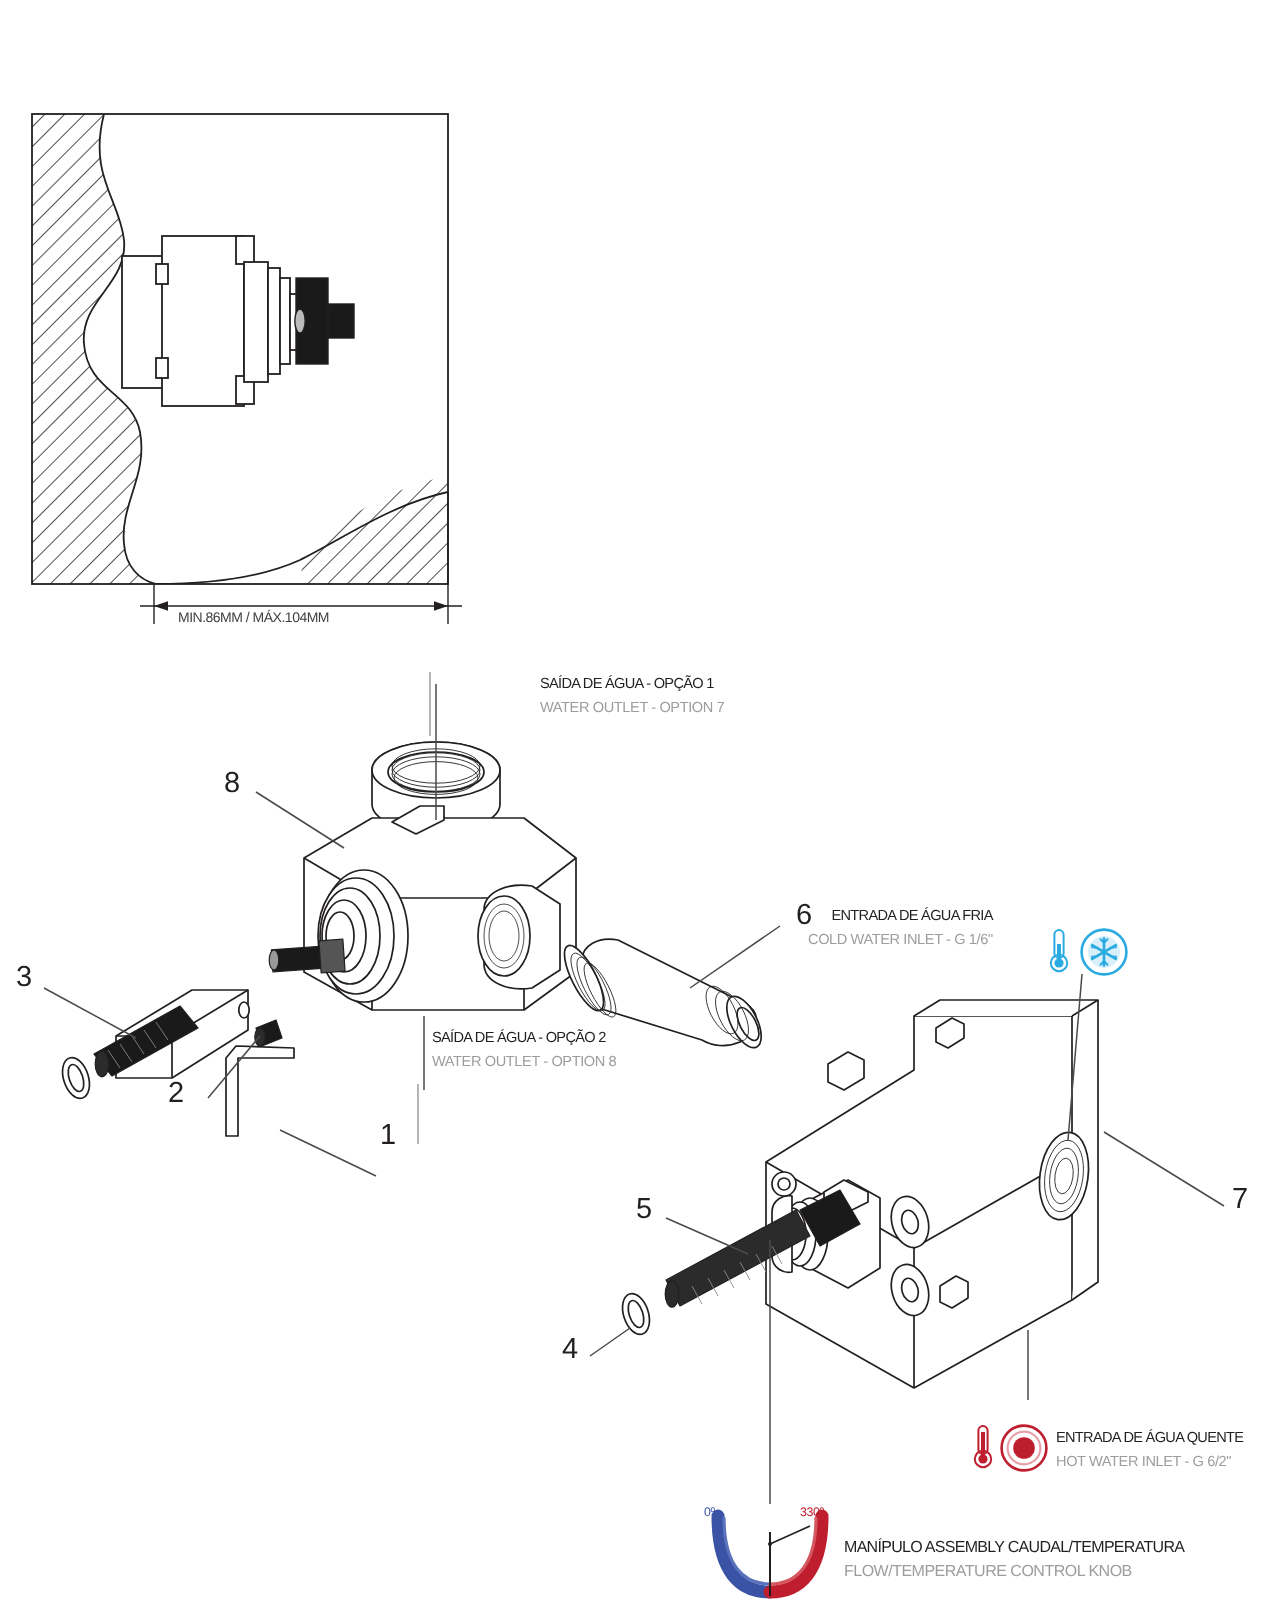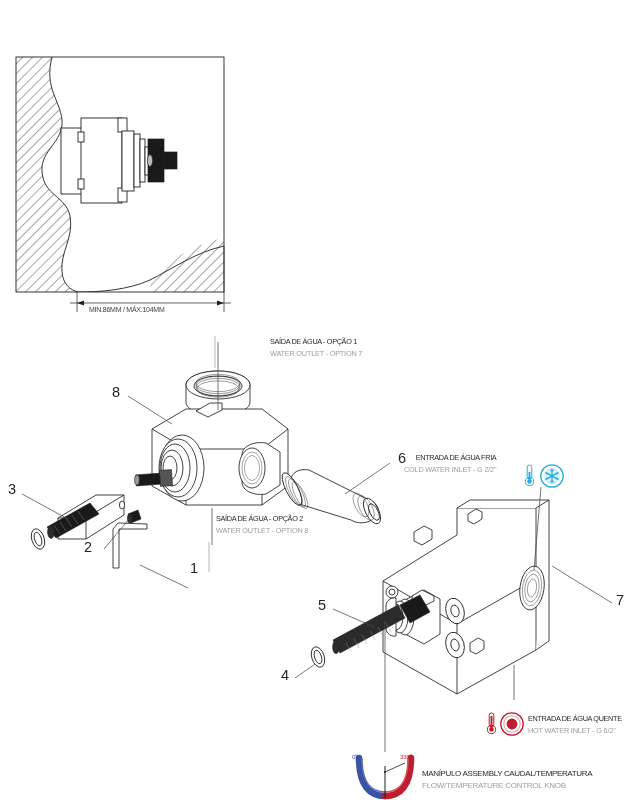--- a/index.html
+++ b/index.html
@@ -368,21 +368,21 @@
     <span class="en">WATER OUTLET - OPTION 7</span>
   </div>
 
   <div class="lbl" style="left:216px; top:513px;">
     <span class="pt">SAÍDA DE ÁGUA - OPÇÃO 2</span>
     <span class="en">WATER OUTLET - OPTION 8</span>
   </div>
 
   <div class="lbl" style="left:404px; top:452px; text-align:right;">
     <span class="pt">ENTRADA DE ÁGUA FRIA</span>
-    <span class="en">COLD WATER INLET - G 2/2"</span>
+    <span class="en">COLD WATER INLET - G 1/6"</span>
   </div>
 
   <div class="lbl" style="left:528px; top:713px;">
     <span class="pt">ENTRADA DE ÁGUA QUENTE</span>
     <span class="en">HOT WATER INLET - G 6/2"</span>
   </div>
 
   <div class="icon-box" style="left:523px; top:463px; width:46px; height:26px;">
     <svg width="46" height="26" viewBox="0 0 46 26">
 

